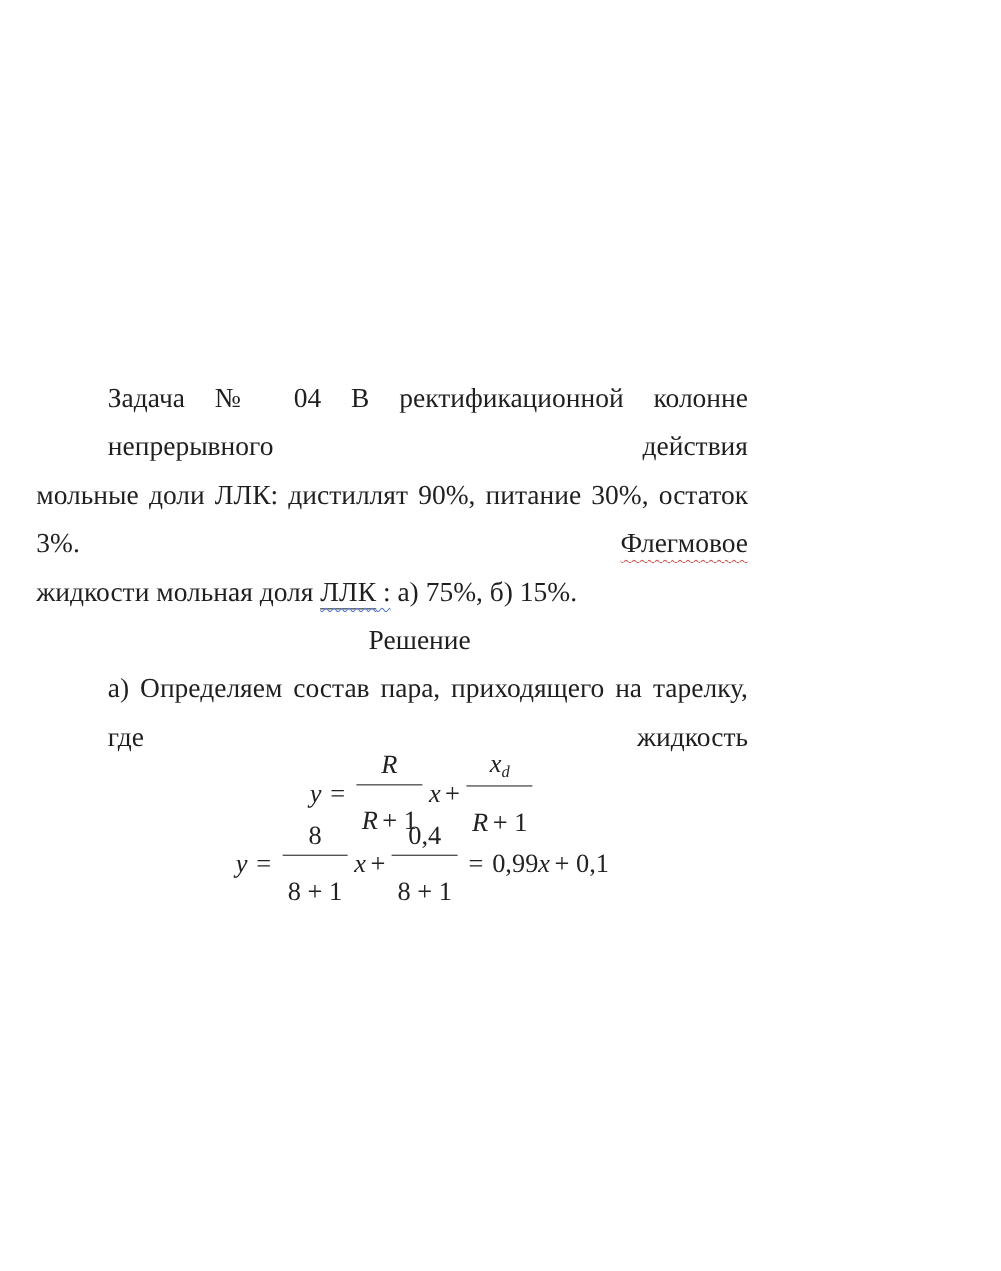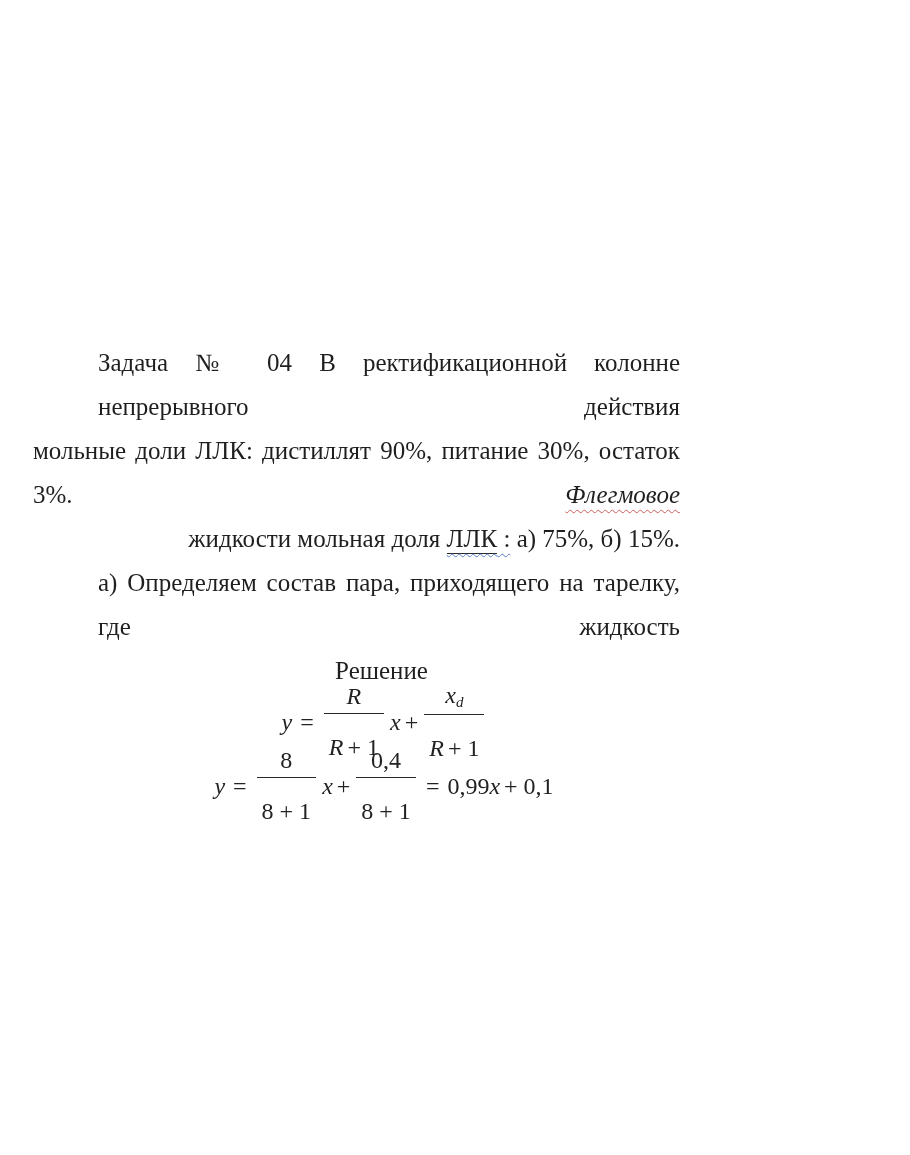--- a/index.html
+++ b/index.html
@@ -2,28 +2,28 @@
 <html style="--sq-red: #cc5c5c; --sq-blue: #5b7fd0;"><head>
 <meta charset="utf-8">
 <style>
   html,body{margin:0;padding:0;background:#fff;}
   .page{
     width:718px;height:1155px;background:#ffffff;overflow:hidden;
     font-family:"Liberation Serif", serif;
     font-size:25px;color:#1f1f1f;position:relative;
   }
   .content{padding:341px 38px 0 33px;}
-  .line{line-height:44px;text-align:right;white-space:normal;}
+  .line{line-height:44px;text-align:left;white-space:normal;}
   .justify{text-align:justify;text-align-last:justify;}
   .indent{padding-left:65px;}
   .heading{text-align:center;padding-left:50px;}
   .sq-red{
     text-decoration-line:underline;text-decoration-style:wavy;
     text-decoration-color:var(--sq-red,#cc5c5c);
-    text-decoration-thickness:1px;text-underline-offset:6px;font-style:italic;
+    text-decoration-thickness:1px;text-underline-offset:6px;
   }
   .sq-blue{
     text-decoration-line:underline;text-decoration-style:wavy;
     text-decoration-color:var(--sq-blue,#5b7fd0);
     text-decoration-thickness:1px;text-underline-offset:6px;
   }
   .u-solid{border-bottom:1.5px solid #2a2a2a;padding-bottom:1px;}
   .formula{
     height:58px;display:flex;align-items:center;justify-content:center;
     padding-left:55px;font-size:24px;color:#222;
@@ -53,25 +53,25 @@
       <span class="sq-red">Флегмовое</span>
     </div>
 
 
     <div class="line">
       <span>жидкости мольная доля</span>
       <span class="sq-blue"><span class="u-solid">ЛЛК</span><span> :</span></span>
       <span>а) 75%, б) 15%.</span>
     </div>
 
+    <div class="line heading">Решение</div>
+
     <div class="line justify indent">
       <span>а) Определяем состав пара, приходящего на тарелку, где жидкость</span>
     </div>
-
-    <div class="line heading">Решение</div>
 
 
 
     <div class="formula">
       <span class="it">y</span>
         <span class="op">=</span>
         <span class="frac">
           <span class="num"><span class="it">R</span></span>
           <span class="den"><span class="it">R</span><span class="rest">+ 1</span></span>
         </span>

